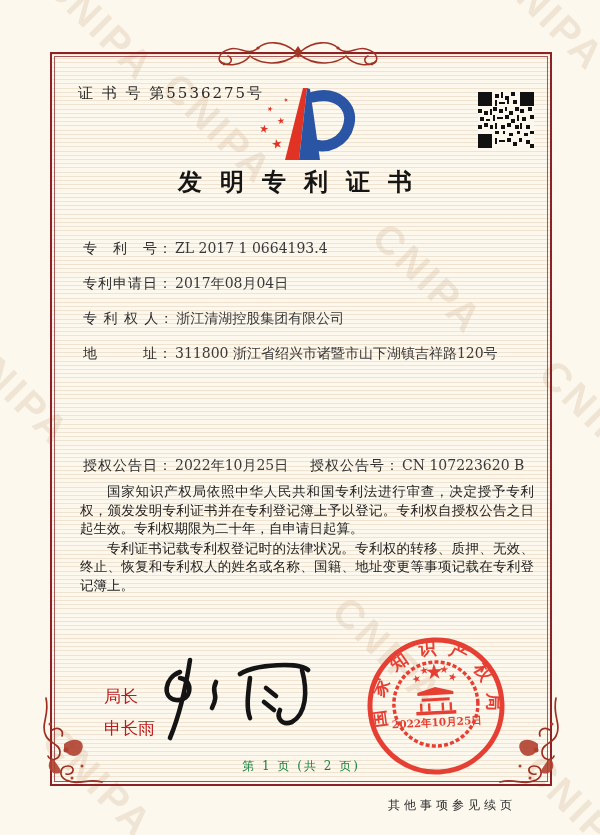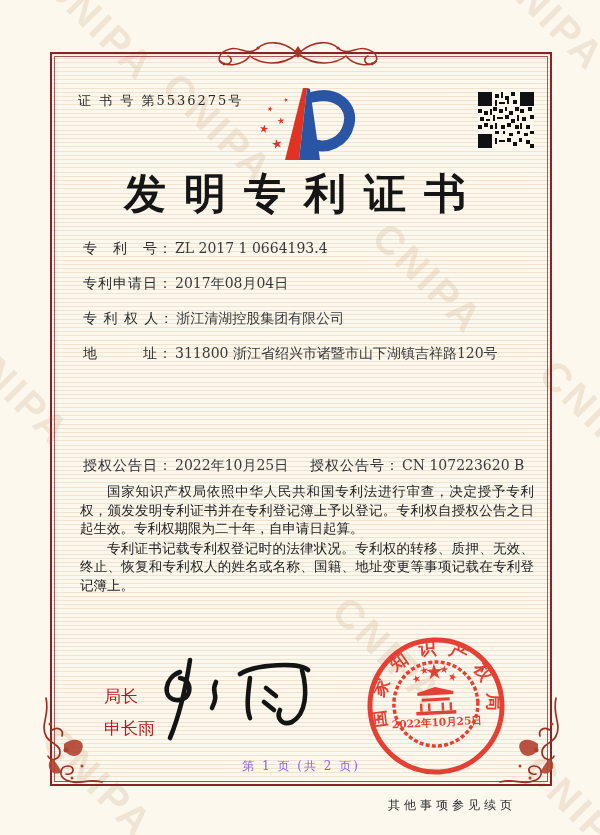--- a/index.html
+++ b/index.html
@@ -24,40 +24,40 @@
         rgba(213,178,143,0.30) 0px, rgba(213,178,143,0.30) 1px,
         rgba(213,178,143,0.0) 1px, rgba(213,178,143,0.0) 4.2px);
   }
   .frame .inner-line{
     position:absolute;left:2px;top:2px;right:2px;bottom:2px;
     border:1px solid rgba(142,33,37,0.75);pointer-events:none;
   }
   .ornament{position:absolute;z-index:4;}
   
   .content{position:absolute;inset:0;z-index:3;}
-  .cert-no{position:absolute;left:78px;top:92px;font-size:13px;letter-spacing:2px;color:#2a2a2a;}
+  .cert-no{position:absolute;left:78px;top:84px;font-size:15px;letter-spacing:2px;color:#2a2a2a;}
   .logo{position:absolute;left:243px;top:84px;}
   .qr{position:absolute;left:478px;top:92px;}
   .doc-title{
     position:absolute;left:0;top:166px;width:600px;text-align:center;
-    font-size:42px;font-weight:700;letter-spacing:18px;padding-left:8px;box-sizing:border-box;color:#151515;
+    font-size:24px;font-weight:700;letter-spacing:18px;padding-left:8px;box-sizing:border-box;color:#151515;
   }
   .fields{position:absolute;left:83px;top:238px;width:450px;font-size:14px;}
   .frow{height:35px;line-height:20px;white-space:nowrap;}
   .flabel{color:#2e2e2e;letter-spacing:1px;}
   .fvalue{color:#3a3a3a;margin-left:2px;}
   .grant-row{position:absolute;left:83px;top:457px;width:470px;font-size:14px;white-space:nowrap;}
   .grant-row .second{position:absolute;left:227px;top:0;}
   .paras{position:absolute;left:72px;top:482px;width:462px;font-size:13.5px;line-height:18.5px;
          text-align:justify;color:#232323;}
   .paras p{margin:0 0 1px 8px;text-indent:2em;}
   .signoff{position:absolute;left:104px;top:680px;font-size:17px;color:#b91c1c;line-height:32px;}
   .signature{position:absolute;left:148px;top:652px;}
   .seal{position:absolute;left:362px;top:632px;transform:rotate(-3deg);opacity:.95;}
-  .pagination{position:absolute;left:50px;top:758px;width:502px;text-align:center;font-size:12px;color:#8b5cf6;letter-spacing:2px;}
+  .pagination{position:absolute;left:50px;top:758px;width:502px;text-align:center;font-size:12px;color:#15803d;letter-spacing:2px;}
   .footer-note{position:absolute;left:0;top:797px;width:516px;text-align:right;font-size:12px;letter-spacing:4px;color:#2b2b2b;}
   svg text{font-family:"DejaVu Serif","Liberation Serif",serif;}
 </style>
 </head>
 <body>
 
 <div class="page">
 
   <div class="wm" style="left:15px;top:0px">CNIPA</div>
   <div class="wm" style="left:465px;top:-10px">CNIPA</div>

